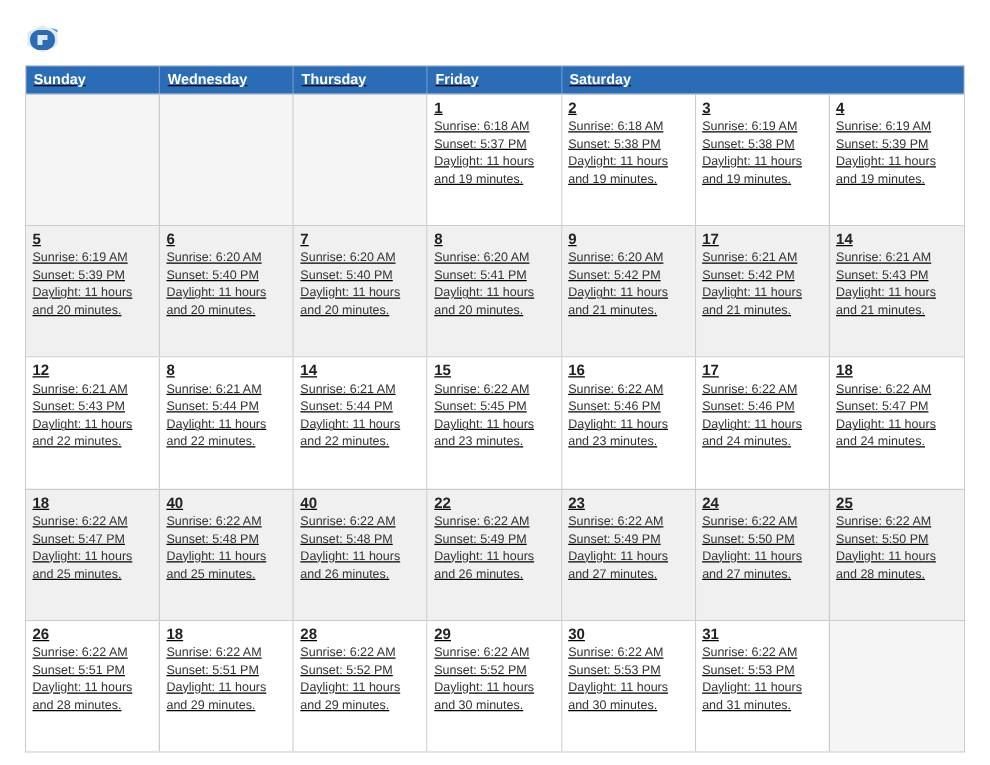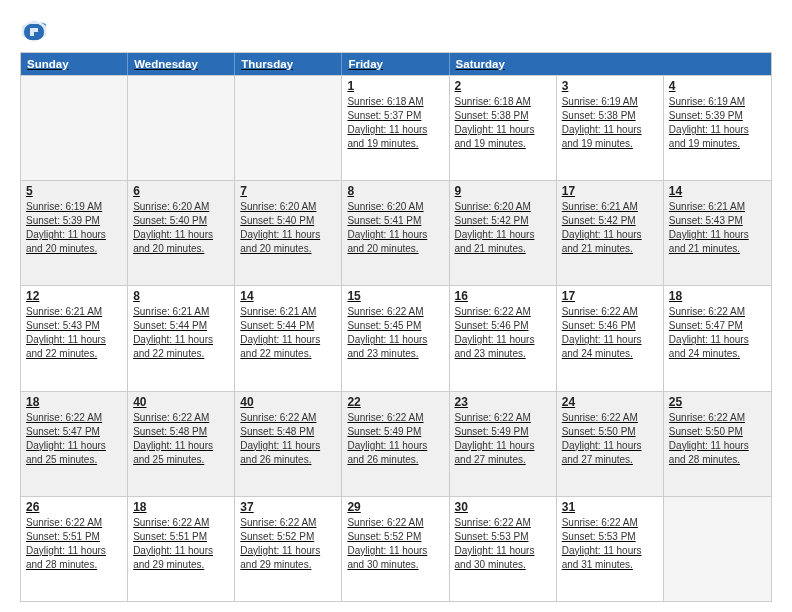--- a/index.html
+++ b/index.html
@@ -339,21 +339,21 @@
 and 28 minutes.</div>
           </div>
           <div class="cal-cell">
             <div class="day-num">18</div>
             <div class="day-info" style="white-space: pre-line;">Sunrise: 6:22 AM
 Sunset: 5:51 PM
 Daylight: 11 hours
 and 29 minutes.</div>
           </div>
           <div class="cal-cell">
-            <div class="day-num">37</div>
+            <div class="day-num">28</div>
             <div class="day-info" style="white-space: pre-line;">Sunrise: 6:22 AM
 Sunset: 5:52 PM
 Daylight: 11 hours
 and 29 minutes.</div>
           </div>
           <div class="cal-cell">
             <div class="day-num">29</div>
             <div class="day-info" style="white-space: pre-line;">Sunrise: 6:22 AM
 Sunset: 5:52 PM
 Daylight: 11 hours

